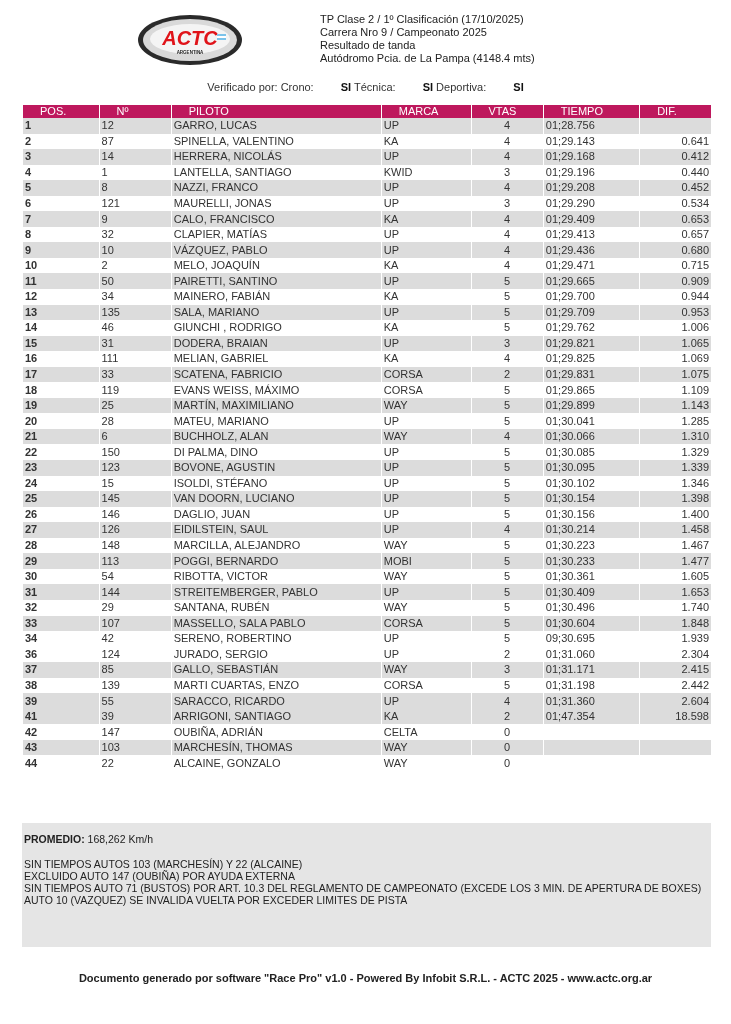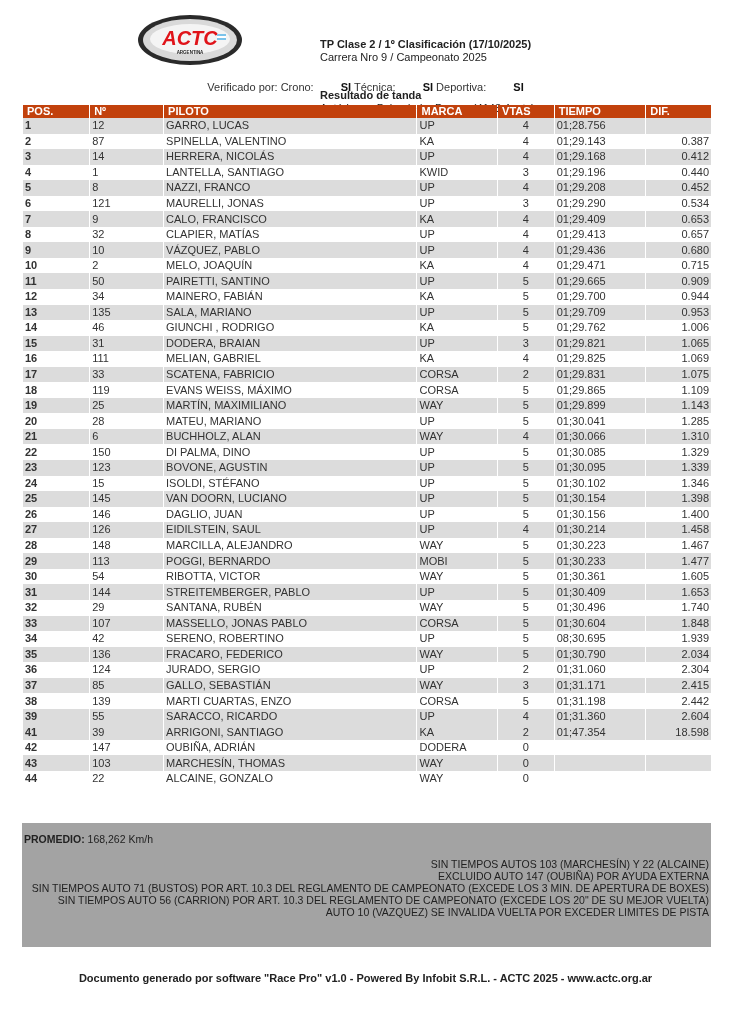--- a/index.html
+++ b/index.html
@@ -1,36 +1,36 @@
 <!DOCTYPE html>
 <html><head>
 <meta charset="utf-8">
 <style>
   html, body { margin: 0; padding: 0; background: #ffffff; }
   body { width: 731px; height: 1024px; position: relative; overflow: hidden;
          font-family: "Liberation Sans", sans-serif; color: #222; }
   .logo { position: absolute; left: 137px; top: 14px; width: 106px; height: 52px; }
   .head { position: absolute; left: 320px; top: 13px; font-size: 11px; line-height: 13px; color: #222; }
-  .head .b { font-weight: bold; margin-top: 25px; }
+  .head .b { font-weight: normal; }
   .verif { position: absolute; left: 0; width: 731px; top: 81px; text-align: center; font-size: 11px; color: #333; }
   .verif b { font-weight: bold; color: #111; padding-left: 24px; }
   table.res { position: absolute; left: 22px; top: 105px; width: 690px; border-collapse: separate; border-spacing: 1px 0; font-size: 11px; }
-  table.res th { background: #c2410c; color: #fff; font-weight: bold; text-align: left; height: 13px; padding: 0 4px; line-height: 13px; }
+  table.res th { background: #be185d; color: #fff; font-weight: normal; text-align: left; height: 13px; padding: 0 17px; line-height: 13px; }
   table.res td { height: 15.55px; padding: 0 2px; line-height: 15px; white-space: nowrap; color: #333; }
   table.res tr.odd td { background: #dcdcdc; }
   td.pos { font-weight: bold; color: #222; }
   .c-pos { width: 62px; } .c-num { width: 71px; } .c-pil { width: 257px; }
   .c-mar { width: 75px; } .c-vt { width: 50px; text-align: center; }
   .c-ti { width: 87px; } .c-dif { width: 60px; text-align: center; }
   td.c-vt { text-align: center; } td.c-dif { text-align: right; }
-  .notes { position: absolute; left: 22px; top: 823px; width: 689px; height: 124px; background: #a3a3a3; font-size: 10.5px; line-height: 12px; color: #222; }
+  .notes { position: absolute; left: 22px; top: 823px; width: 689px; height: 124px; background: #e5e5e5; font-size: 10.5px; line-height: 12px; color: #222; }
   .notes .prom { position: absolute; left: 2px; top: 10px; }
   .notes .prom b { font-weight: bold; }
   .notes .list { position: absolute; left: 2px; top: 35px; width: 685px; }
-  .notes .list div { margin: 0; text-align: right; }
+  .notes .list div { margin: 0; }
   .footer { position: absolute; left: 0; width: 731px; top: 972px; text-align: center; font-size: 11px; font-weight: bold; color: #222; }
 </style>
 </head>
 <body>
 
 <div class="logo">
   <svg width="106" height="52" viewBox="0 0 106 52">
     <ellipse cx="53" cy="26" rx="52" ry="25" fill="#2a2a2a"></ellipse>
     <ellipse cx="53" cy="26" rx="47" ry="21" fill="#d9d9d9"></ellipse>
     <ellipse cx="53" cy="25" rx="40" ry="15" fill="#f4f4f4"></ellipse>
@@ -79,21 +79,21 @@
         <td class="c-ti">01;28.756</td>
         <td class="c-dif"></td>
       </tr>
       <tr class="even">
         <td class="pos c-pos">2</td>
         <td class="c-num">87</td>
         <td class="c-pil">SPINELLA, VALENTINO</td>
         <td class="c-mar">KA</td>
         <td class="c-vt">4</td>
         <td class="c-ti">01;29.143</td>
-        <td class="c-dif">0.387</td>
+        <td class="c-dif">0.641</td>
       </tr>
       <tr class="odd">
         <td class="pos c-pos">3</td>
         <td class="c-num">14</td>
         <td class="c-pil">HERRERA, NICOLÁS</td>
         <td class="c-mar">UP</td>
         <td class="c-vt">4</td>
         <td class="c-ti">01;29.168</td>
         <td class="c-dif">0.412</td>
       </tr>
@@ -354,43 +354,34 @@
         <td class="c-num">29</td>
         <td class="c-pil">SANTANA, RUBÉN</td>
         <td class="c-mar">WAY</td>
         <td class="c-vt">5</td>
         <td class="c-ti">01;30.496</td>
         <td class="c-dif">1.740</td>
       </tr>
       <tr class="odd">
         <td class="pos c-pos">33</td>
         <td class="c-num">107</td>
-        <td class="c-pil">MASSELLO, JONAS PABLO</td>
+        <td class="c-pil">MASSELLO, SALA PABLO</td>
         <td class="c-mar">CORSA</td>
         <td class="c-vt">5</td>
         <td class="c-ti">01;30.604</td>
         <td class="c-dif">1.848</td>
       </tr>
       <tr class="even">
         <td class="pos c-pos">34</td>
         <td class="c-num">42</td>
         <td class="c-pil">SERENO, ROBERTINO</td>
         <td class="c-mar">UP</td>
         <td class="c-vt">5</td>
-        <td class="c-ti">08;30.695</td>
+        <td class="c-ti">09;30.695</td>
         <td class="c-dif">1.939</td>
-      </tr>
-      <tr class="odd">
-        <td class="pos c-pos">35</td>
-        <td class="c-num">136</td>
-        <td class="c-pil">FRACARO, FEDERICO</td>
-        <td class="c-mar">WAY</td>
-        <td class="c-vt">5</td>
-        <td class="c-ti">01;30.790</td>
-        <td class="c-dif">2.034</td>
       </tr>
       <tr class="even">
         <td class="pos c-pos">36</td>
         <td class="c-num">124</td>
         <td class="c-pil">JURADO, SERGIO</td>
         <td class="c-mar">UP</td>
         <td class="c-vt">2</td>
         <td class="c-ti">01;31.060</td>
         <td class="c-dif">2.304</td>
       </tr>
@@ -427,21 +418,21 @@
         <td class="c-pil">ARRIGONI, SANTIAGO</td>
         <td class="c-mar">KA</td>
         <td class="c-vt">2</td>
         <td class="c-ti">01;47.354</td>
         <td class="c-dif">18.598</td>
       </tr>
       <tr class="even">
         <td class="pos c-pos">42</td>
         <td class="c-num">147</td>
         <td class="c-pil">OUBIÑA, ADRIÁN</td>
-        <td class="c-mar">DODERA</td>
+        <td class="c-mar">CELTA</td>
         <td class="c-vt">0</td>
         <td class="c-ti"></td>
         <td class="c-dif"></td>
       </tr>
       <tr class="odd">
         <td class="pos c-pos">43</td>
         <td class="c-num">103</td>
         <td class="c-pil">MARCHESÍN, THOMAS</td>
         <td class="c-mar">WAY</td>
         <td class="c-vt">0</td>
@@ -462,18 +453,17 @@
 
 <div class="notes">
   <div class="prom">
     <b>PROMEDIO:</b>
     <span>168,262 Km/h</span>
   </div>
   <div class="list">
     <div>SIN TIEMPOS AUTOS 103 (MARCHESÍN) Y 22 (ALCAINE)</div>
     <div>EXCLUIDO AUTO 147 (OUBIÑA) POR AYUDA EXTERNA</div>
     <div>SIN TIEMPOS AUTO 71 (BUSTOS) POR ART. 10.3 DEL REGLAMENTO DE CAMPEONATO (EXCEDE LOS 3 MIN. DE APERTURA DE BOXES)</div>
-    <div>SIN TIEMPOS AUTO 56 (CARRION) POR ART. 10.3 DEL REGLAMENTO DE CAMPEONATO (EXCEDE LOS 20" DE SU MEJOR VUELTA)</div>
     <div>AUTO 10 (VAZQUEZ) SE INVALIDA VUELTA POR EXCEDER LIMITES DE PISTA</div>
   </div>
 </div>
 
 <div class="footer">Documento generado por software "Race Pro" v1.0 - Powered By Infobit S.R.L. - ACTC 2025 - www.actc.org.ar</div>
 
 </body></html>

